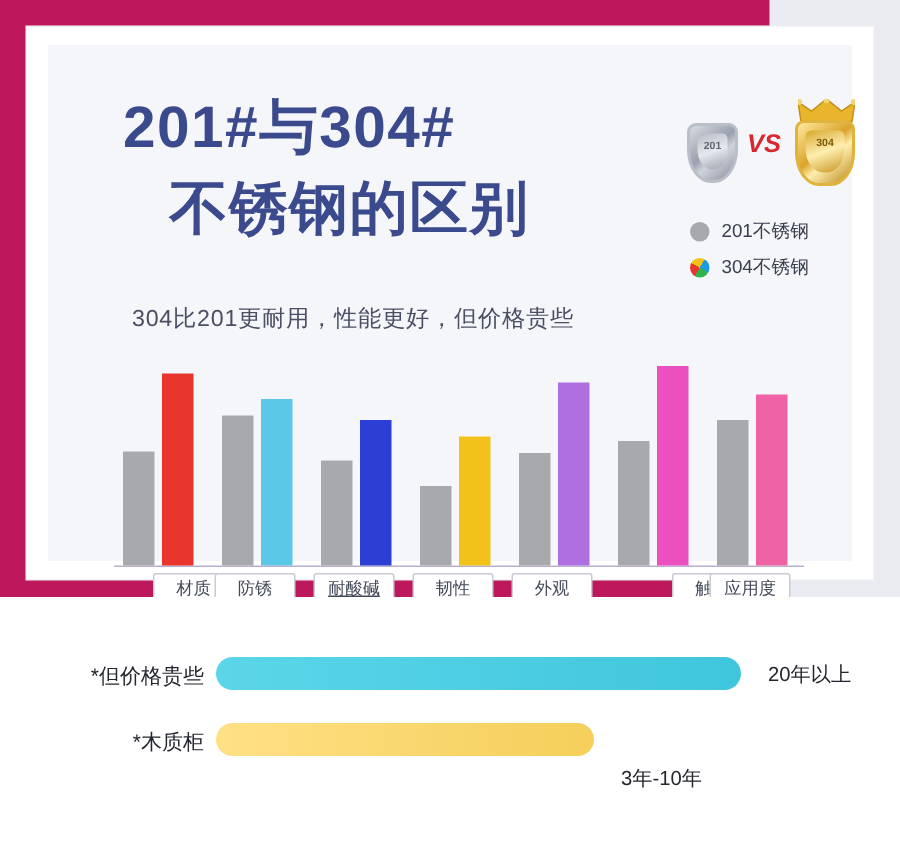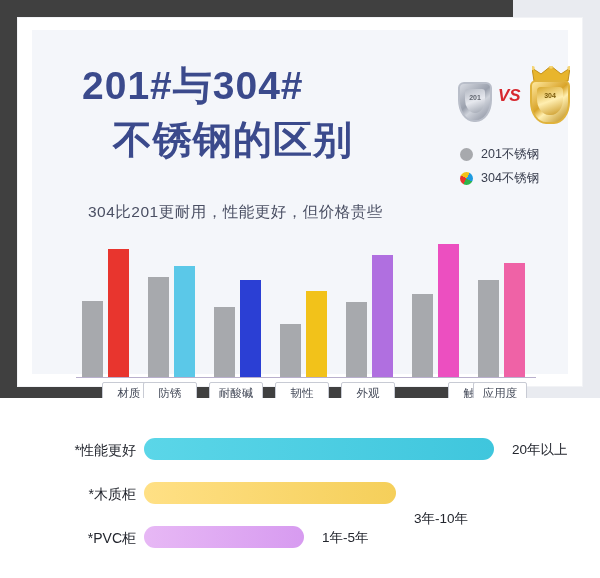--- a/index.html
+++ b/index.html
@@ -10,21 +10,21 @@
     width: 600px;
     height: 578px;
     background: #e9ebf0;
     font-family: "Liberation Sans", sans-serif;
     overflow: hidden;
   }
   .page {
     position: relative;
     width: 513px;
     height: 578px;
-    background: #404040;
+    background: #be185d;
   }
 
   
   .card {
     position: absolute;
     left: 18px;
     top: 18px;
     width: 564px;
     height: 368px;
     background: #ffffff;
@@ -351,29 +351,24 @@
           <div class="cat" style="left: 265px;">外观</div>
           <div class="cat" style="left: 331px; margin-left: 41px;">触感</div>
           <div class="cat" style="left: 397px;">应用度</div>
         </div>
 
     </div>
   </div>
 
   <div class="bottom" id="bottom">
       <div class="brow" style="left: 40px; top: 40px; width: 520px;">
-        <div class="brow-label">*性能更好</div>
+        <div class="brow-label">*但价格贵些</div>
         <div class="pill" style="width: 350px; background: linear-gradient(90deg, rgb(91, 214, 232), rgb(63, 198, 221));"></div>
         <div class="brow-value" style="left: 472px;">20年以上</div>
       </div>
       <div class="brow" style="left: 40px; top: 84px; width: 520px;">
         <div class="brow-label">*木质柜</div>
         <div class="pill" style="width: 252px; background: linear-gradient(90deg, rgb(255, 224, 133), rgb(245, 207, 90));"></div>
         <div class="brow-value" style="left: 374px; margin-top: 25px;">3年-10年</div>
       </div>
-      <div class="brow" style="left: 40px; top: 128px; width: 520px;">
-        <div class="brow-label">*PVC柜</div>
-        <div class="pill" style="width: 160px; background: linear-gradient(90deg, rgb(231, 184, 245), rgb(215, 155, 240));"></div>
-        <div class="brow-value" style="left: 282px;">1年-5年</div>
-      </div>
     </div>
 
 </div>
 
 </body></html>

